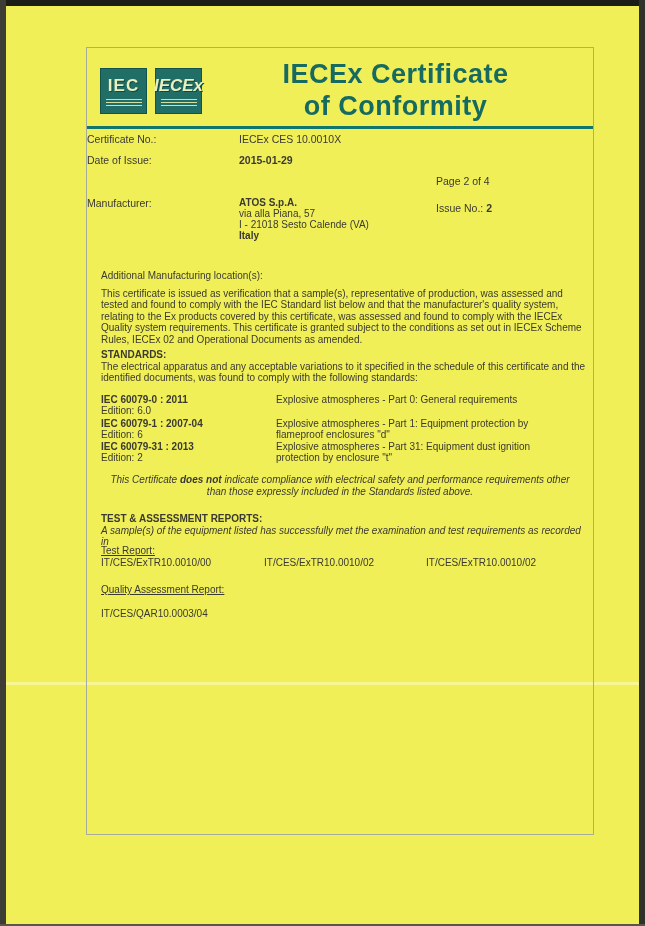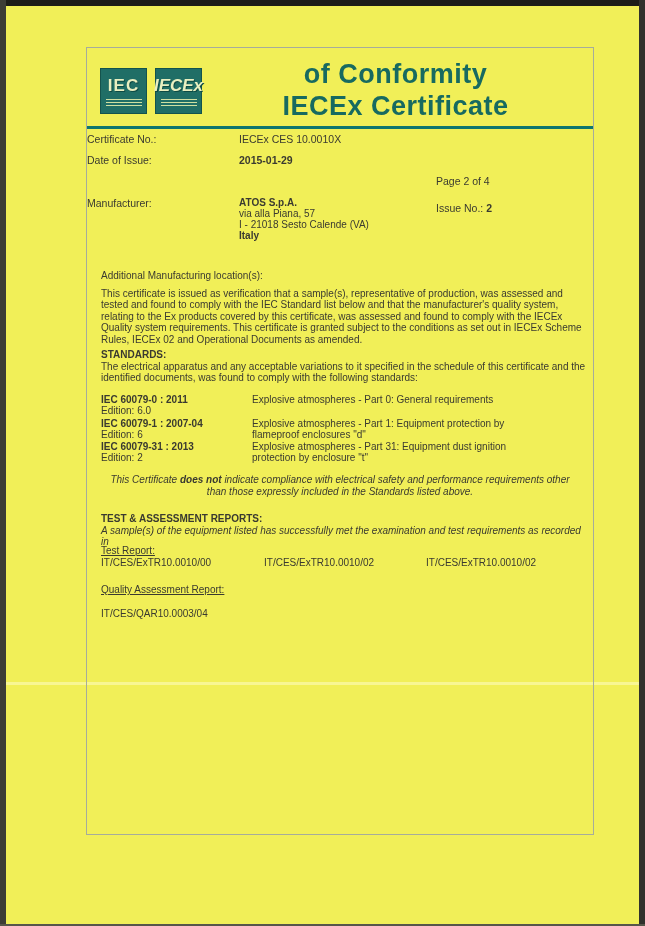--- a/index.html
+++ b/index.html
@@ -46,21 +46,21 @@
   .body-text { font-size:10px; line-height:11.4px; }
   .italic { font-style:italic; }
   .u { text-decoration:underline; }
 
   .left-col  { left:0; }
   .value-col { left:152px; }
   .right-col { left:349px; }
 
   .std-row { margin-bottom:1.5px; position:relative; }
   .std-line { font-size:10px; line-height:11px; }
-  .std-desc { position:absolute; left:151px; top:0; font-size:10px; line-height:11px; width:266px; }
+  .std-desc { position:absolute; left:175px; top:0; font-size:10px; line-height:11px; width:266px; }
 
   .report-cell-0 { left:14px; }
   .report-cell-1 { left:177px; }
   .report-cell-2 { left:339px; }
 </style>
 </head>
 <body>
 
 <div class="page">
   <div class="edge-top"></div>
@@ -84,22 +84,22 @@
         <div class="logo iecex">
           <span class="logo-text">IECEx</span>
           <div class="lines">
               <div></div>
               <div></div>
               <div></div>
             </div>
         </div>
       </div>
       <div class="title">
+        <div>IECEx Certificate</div>
         <div>of Conformity</div>
-        <div>IECEx Certificate</div>
       </div>
     </div>
 
     <div class="abs lbl left-col" style="top:85px;">Certificate No.:</div>
     <div class="abs val value-col" style="top:85px;">IECEx CES 10.0010X</div>
 
     <div class="abs lbl left-col" style="top:106px;">Date of Issue:</div>
     <div class="abs val value-col b" style="top:106px;">2015-01-29</div>
 
     <div class="abs val right-col" style="top:106px;margin-top:48px;"><span>Issue No.:</span> <span class="b">2</span></div>

